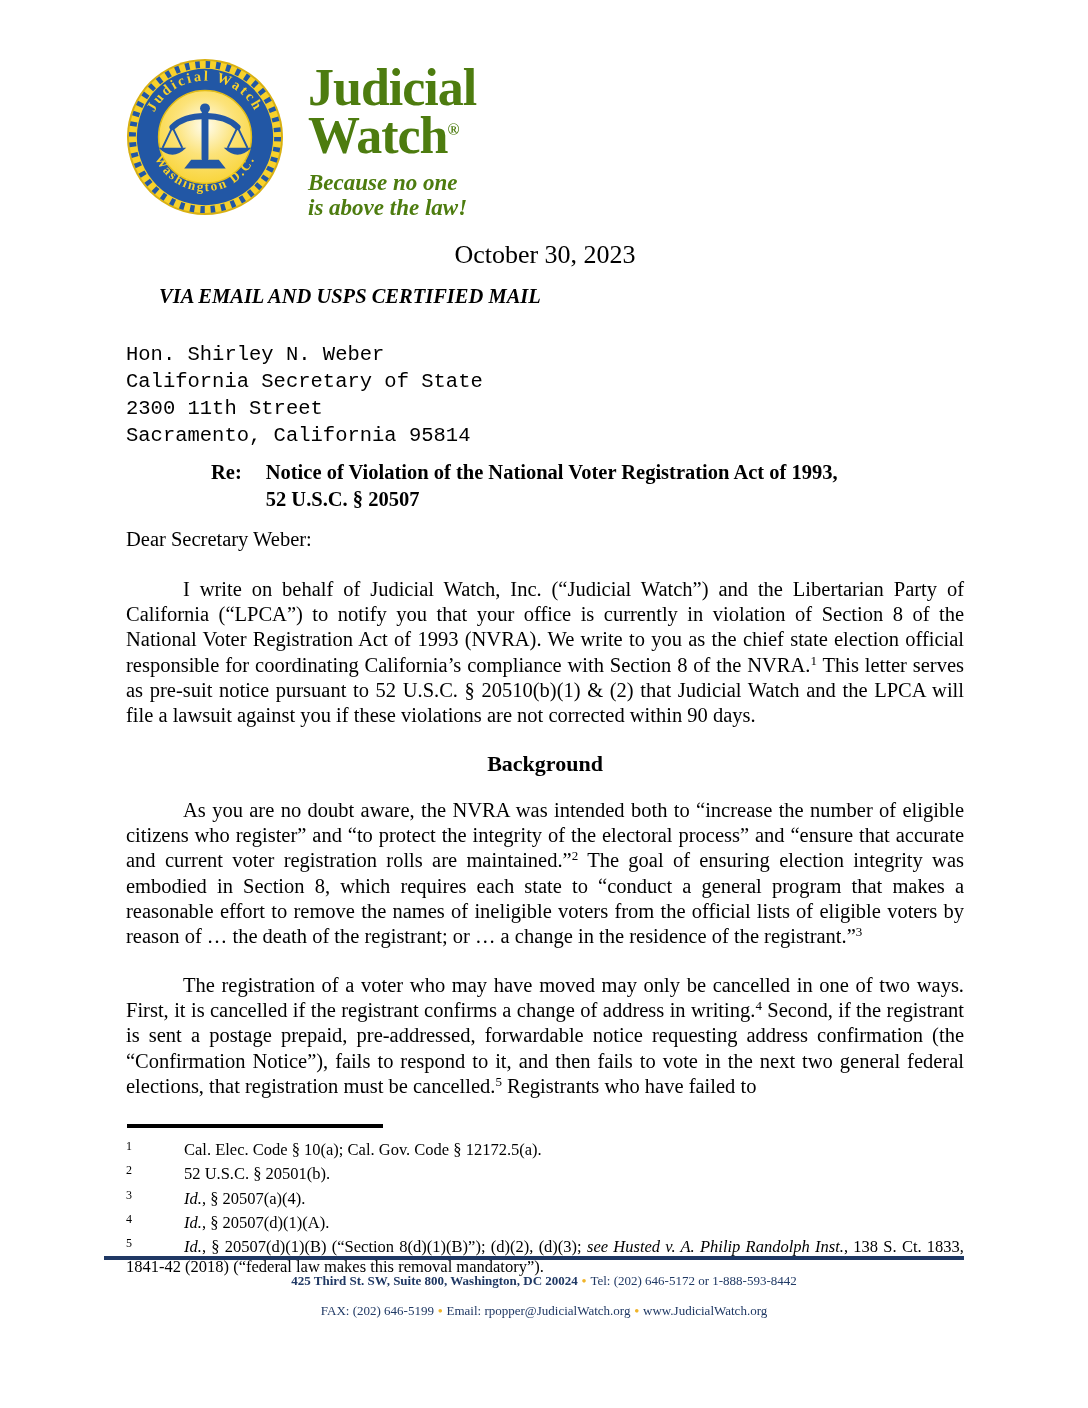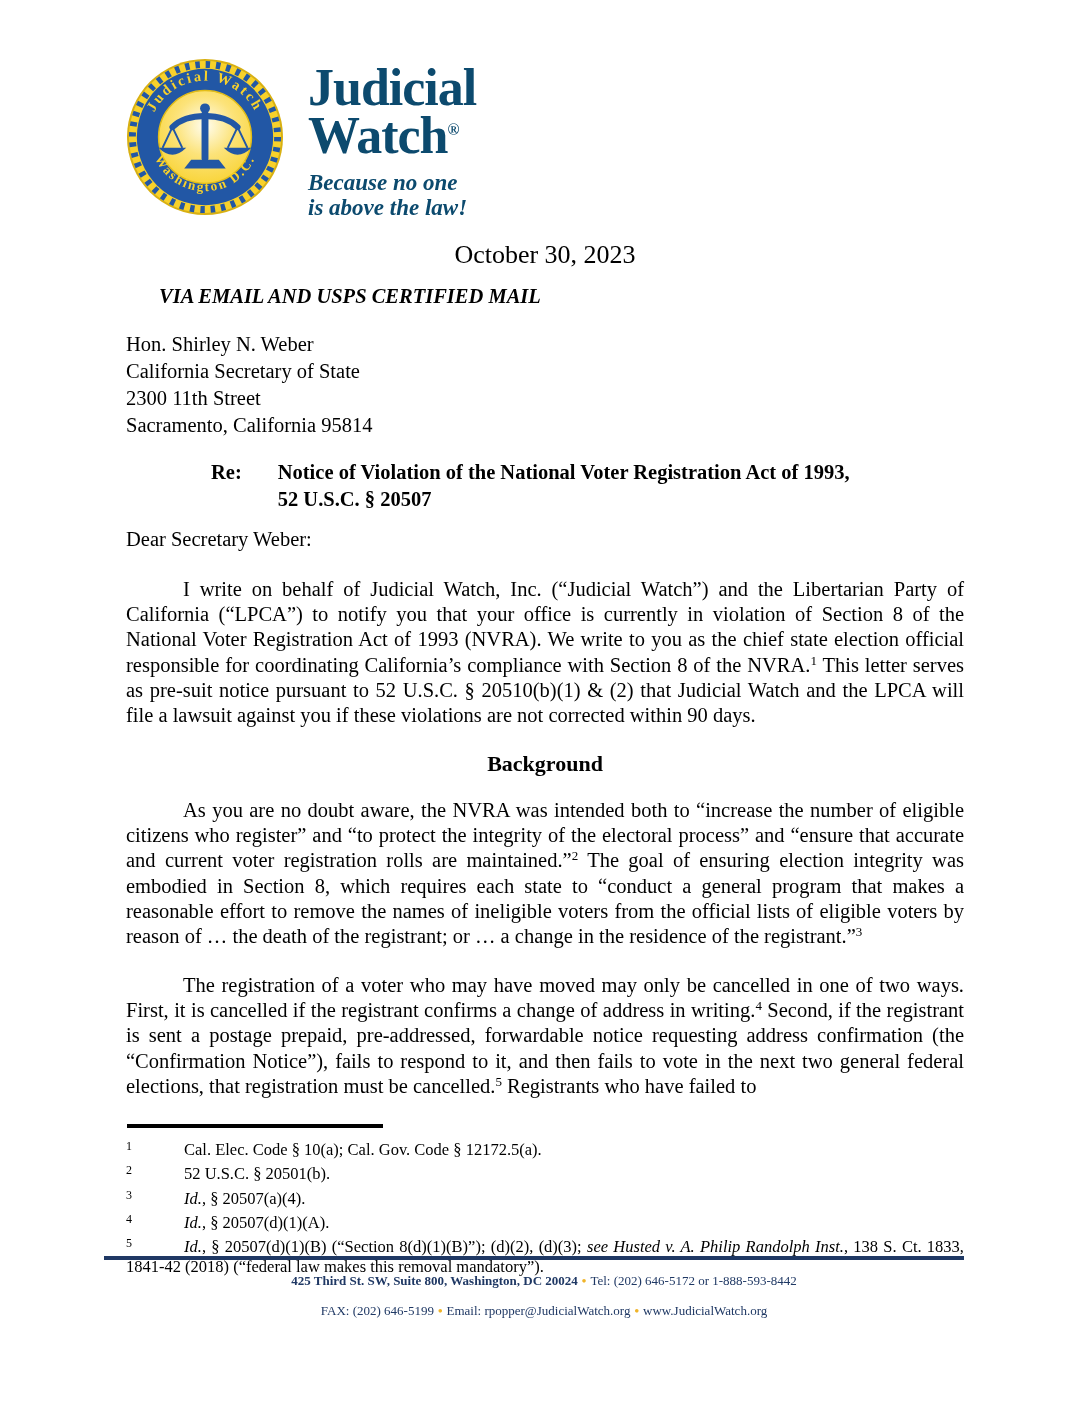--- a/index.html
+++ b/index.html
@@ -9,31 +9,31 @@
     width:1088px; height:1408px;
     background:#ffffff;
     font-family:"Liberation Serif", serif;
     color:#000;
     overflow:hidden;
     margin:0 auto;
   }
   
   .letterhead { position:absolute; left:126px; top:58px; display:flex; gap:24px; }
   .seal { width:158px; height:158px; flex:0 0 auto; }
-  .brand { padding-top:6px; color:#0c4a6e; }
+  .brand { padding-top:6px; color:#4d7c0f; }
   .wordmark { font-weight:bold; font-size:52px; line-height:0.92; letter-spacing:-1px; }
   .wordmark .reg { font-size:16px; font-weight:bold; vertical-align:18px; letter-spacing:0; }
   .tagline { margin-top:10px; font-weight:bold; font-style:italic; font-size:23px; line-height:1.12; }
   
   .abs { position:absolute; }
   .content-w { left:126px; width:838px; }
   .date-line { top:240px; text-align:center; font-size:26px; }
   .via-line { top:285px; font-weight:bold; font-style:italic; font-size:20.5px;margin-left:33px; }
-  .recipient { top:331px; font-size:20.5px; line-height:27px; }
-  .re-block { top:459px; left:211px; display:flex; gap:36px; font-weight:bold; font-size:20.5px; line-height:27px; }
+  .recipient { top:341px; font-size:20.5px; line-height:27px;font-family:Liberation Mono, monospace; }
+  .re-block { top:459px; left:211px; display:flex; gap:24px; font-weight:bold; font-size:20.5px; line-height:27px; }
   .salutation { top:528px; font-size:20.5px; }
   .para { font-size:20.5px; line-height:25.2px; text-align:justify; text-indent:57px; }
   .p1 { top:577px; }
   .bg-heading { top:751px; text-align:center; font-weight:bold; font-size:22px; }
   .p2 { top:798px; }
   .p3 { top:973px; }
   sup.fn-ref { font-size:13px; line-height:0; vertical-align:7px; }
   
   .fn-rule { top:1124px; left:127px; width:256px; border-top:4px solid #000; }
   .footnotes { top:1136px; font-size:16.5px; line-height:20.3px; text-align:justify; }

